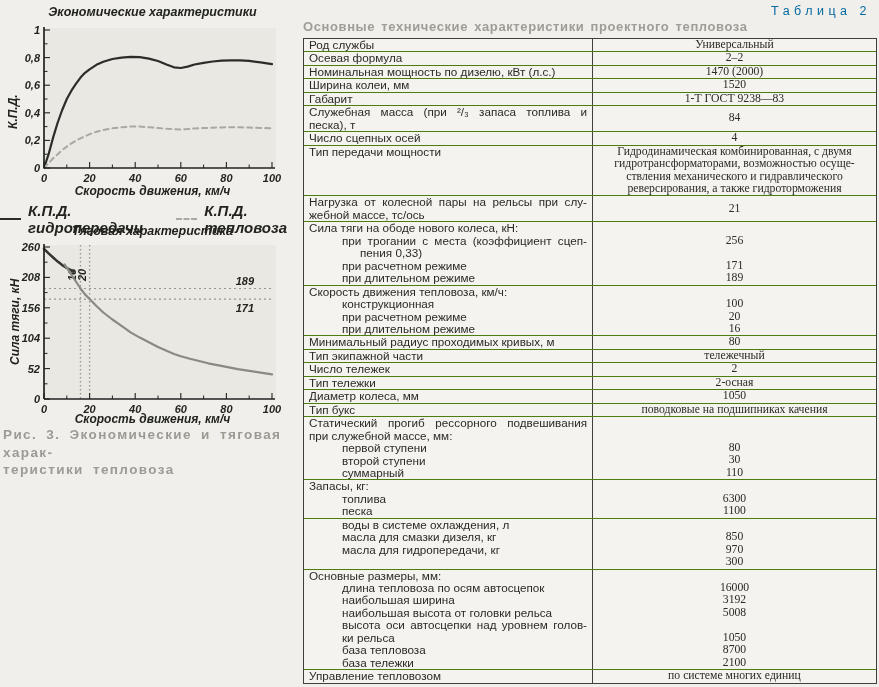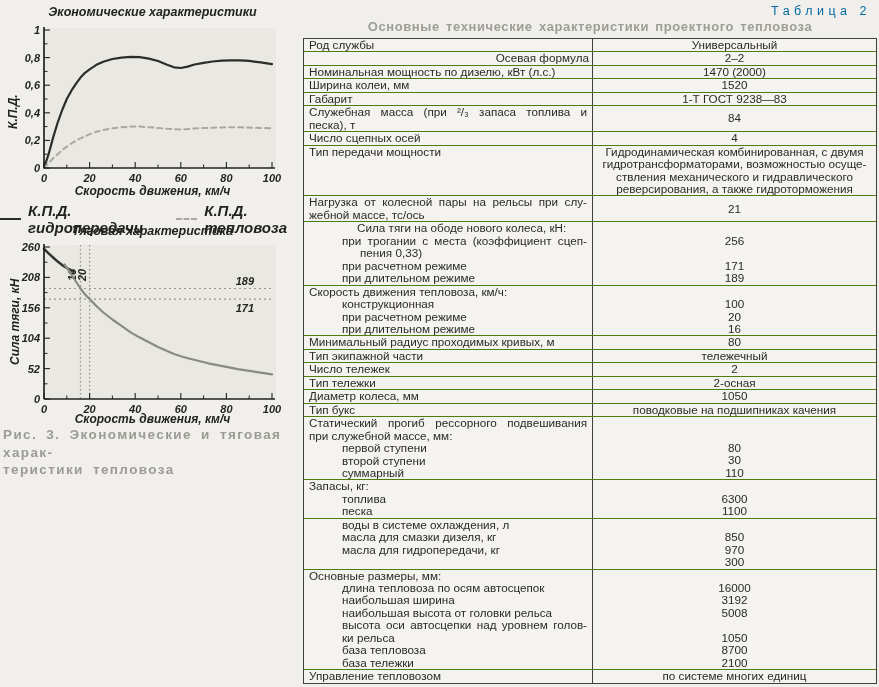--- a/index.html
+++ b/index.html
@@ -25,28 +25,28 @@
   .sw-solid{border-top:2.4px solid #2c2c29;}
   .sw-dashed{border-top:2.2px dashed #a9a8a2;}
   .figure-caption{position:absolute;left:3px;top:426px;width:298px;
     font-size:13.5px;font-weight:700;color:#9b9b94;letter-spacing:1.4px;
     word-spacing:4px;line-height:17.5px;white-space:pre-line;}
 
   
   .table-panel{position:absolute;left:303px;top:0;width:574px;}
   .table-tag{margin-top:4px;padding-right:6px;text-align:right;
     font-size:12.5px;color:#0369a1;letter-spacing:4.5px;}
-  .table-title{margin:1px 0 4px;text-align:center;font-size:13px;font-weight:700;
+  .table-title{margin:1px 0 4px;text-align:left;font-size:13px;font-weight:700;
     color:#9e9e97;letter-spacing:0.6px;word-spacing:2px;}
   .spec-table{border:1.4px solid #3f3f3c;background:#f4f3ef;}
   .t-row{display:flex;border-bottom:1px solid #4d7c0f;}
   .t-row:last-child{border-bottom:none;}
   .t-cell{display:flex;flex-direction:column;min-width:0;}
   .t-labels{width:288px;border-right:1px solid #3f3f3c;}
-  .t-values{flex:1;text-align:center;}
+  .t-values{flex:1;text-align:center;font-family:Liberation Serif, serif;}
   .t-values.vcenter{justify-content:center;}
   .t-line{font-size:11.7px;line-height:12.45px;min-height:12.45px;
     white-space:nowrap;overflow:hidden;}
   .t-labels .t-line{padding-right:3px;}
   .t-line.j{text-align:justify;text-align-last:justify;padding-right:5px;}
 </style>
 </head>
 <body>
 
 <div class="page">
@@ -173,21 +173,21 @@
         <div class="t-row">
           <div class="t-cell t-labels">
             <div class="t-line" style="padding-left: 5px;">Род службы</div>
           </div>
           <div class="t-cell t-values">
             <div class="t-line">Универсальный</div>
           </div>
         </div>
         <div class="t-row">
           <div class="t-cell t-labels">
-            <div class="t-line" style="padding-left: 5px; text-align: right;">Осевая формула</div>
+            <div class="t-line" style="padding-left: 5px;">Осевая формула</div>
           </div>
           <div class="t-cell t-values">
             <div class="t-line">2–2</div>
           </div>
         </div>
         <div class="t-row">
           <div class="t-cell t-labels">
             <div class="t-line" style="padding-left: 5px;">Номинальная мощность по дизелю, кВт (л.с.)</div>
           </div>
           <div class="t-cell t-values">
@@ -242,21 +242,21 @@
           <div class="t-cell t-labels">
             <div class="t-line j" style="padding-left: 5px;">Нагрузка от колесной пары на рельсы при слу-</div>
             <div class="t-line" style="padding-left: 5px;">жебной массе, тс/ось</div>
           </div>
           <div class="t-cell t-values vcenter">
             <div class="t-line">21</div>
           </div>
         </div>
         <div class="t-row">
           <div class="t-cell t-labels">
-            <div class="t-line" style="padding-left: 5px; margin-left: 48px;">Сила тяги на ободе нового колеса, кН:</div>
+            <div class="t-line" style="padding-left: 5px;">Сила тяги на ободе нового колеса, кН:</div>
             <div class="t-line j" style="padding-left: 38px;">при трогании с места (коэффициент сцеп-</div>
             <div class="t-line" style="padding-left: 56px;">пения 0,33)</div>
             <div class="t-line" style="padding-left: 38px;">при расчетном режиме</div>
             <div class="t-line" style="padding-left: 38px;">при длительном режиме</div>
           </div>
           <div class="t-cell t-values">
             <div class="t-line"></div>
             <div class="t-line">256</div>
             <div class="t-line"></div>
             <div class="t-line">171</div>

